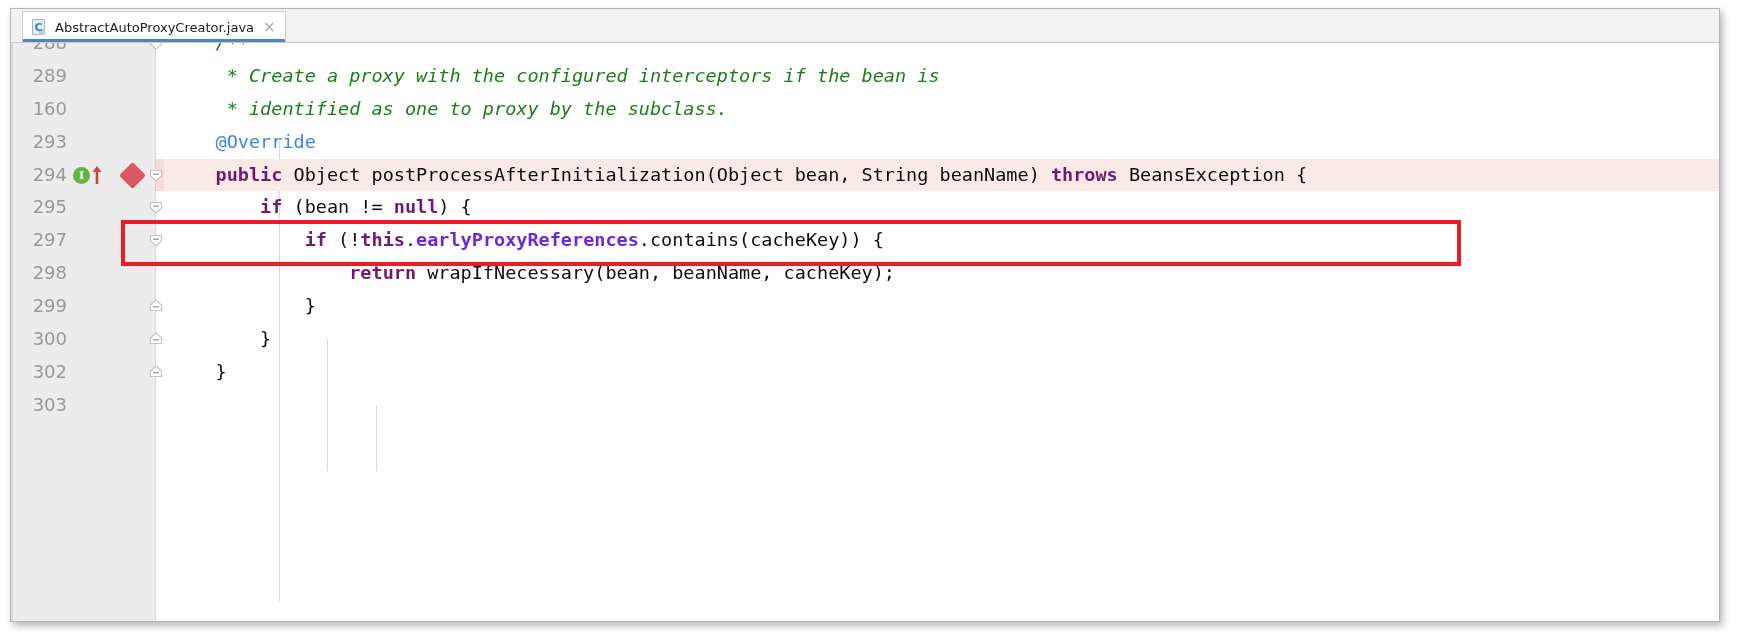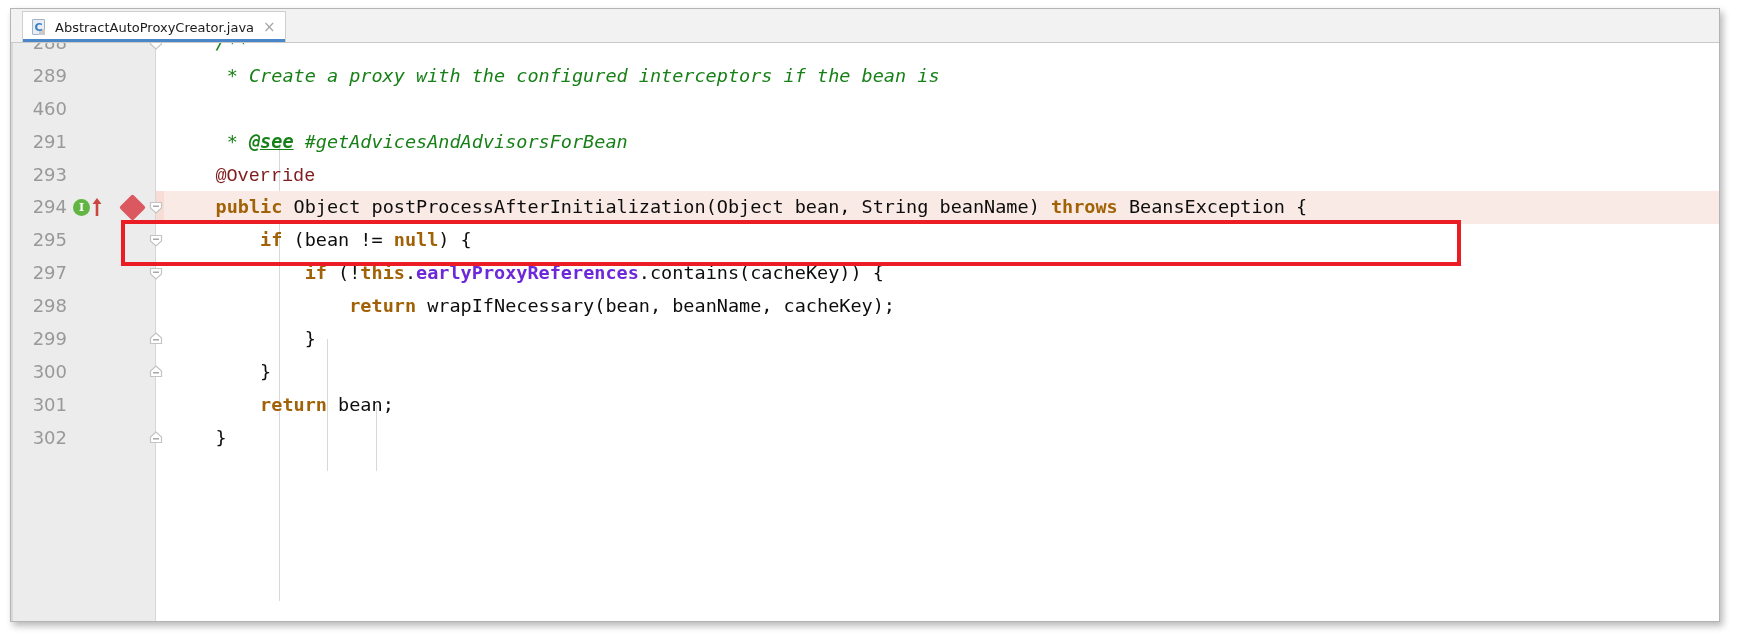--- a/index.html
+++ b/index.html
@@ -166,22 +166,22 @@
     background: #faeae6;
   }
   .line.hl .gutter-bg {
     position: absolute;
     left: 145px; top: 0;
     width: 8px; height: 100%;
     background: #f7ddd6;
   }
 
   
-  .kw   { color: #a16207; font-weight: bold; }
-  .anno { color: #7f1d1d; font-family: Liberation Mono, monospace; }
+  .kw   { color: #701a75; font-weight: bold; }
+  .anno { color: #3b82f6; }
   .cmt  { color: #178017; font-style: italic; }
   .cmt .tag { font-weight: bold; text-decoration: underline; }
   .fld  { color: #6d28d9; font-weight: bold; }
 
   
   .fold {
     position: absolute;
     left: 137px;
     width: 16px; height: 16px;
     top: 8px;
@@ -275,25 +275,22 @@
                 <path d="M5 7.2 L11 7.2" stroke="#9a9a9a" stroke-width="1.3"></path>
               </svg>
             </span>
             <span class="code"><span class="cmt">    /**</span></span>
           </div>
           <div class="line">
             <span class="num">289</span>
             <span class="code"><span class="cmt">     * Create a proxy with the configured interceptors if the bean is</span></span>
           </div>
           <div class="line">
-            <span class="num">460</span>
-          </div>
-          <div class="line">
-            <span class="num">291</span>
-            <span class="code"><span class="cmt">     * </span><span class="cmt"><span class="tag">@see</span></span><span class="cmt"> #getAdvicesAndAdvisorsForBean</span></span>
+            <span class="num">160</span>
+            <span class="code"><span class="cmt">     * identified as one to proxy by the subclass.</span></span>
           </div>
           <div class="line">
             <span class="num">293</span>
             <span class="code"><span class="anno">    @Override</span></span>
           </div>
           <div class="line hl">
             <div class="gutter-bg"></div>
             <div class="code-bg"></div>
             <span class="num">294</span>
             <span class="fold">
@@ -347,31 +344,31 @@
             <span class="num">300</span>
             <span class="fold">
               <svg width="16" height="16" viewBox="0 0 16 16">
                 <path d="M8 2 L13.5 7 L13.5 12.5 L2.5 12.5 L2.5 7 Z" fill="#ffffff" stroke="#c4c4c4" stroke-width="1.2"></path>
                 <path d="M5 8.8 L11 8.8" stroke="#9a9a9a" stroke-width="1.3"></path>
               </svg>
             </span>
             <span class="code">        }</span>
           </div>
           <div class="line">
-            <span class="num">301</span>
-            <span class="code">        <span class="kw">return</span> bean;</span>
-          </div>
-          <div class="line">
             <span class="num">302</span>
             <span class="fold">
               <svg width="16" height="16" viewBox="0 0 16 16">
                 <path d="M8 2 L13.5 7 L13.5 12.5 L2.5 12.5 L2.5 7 Z" fill="#ffffff" stroke="#c4c4c4" stroke-width="1.2"></path>
                 <path d="M5 8.8 L11 8.8" stroke="#9a9a9a" stroke-width="1.3"></path>
               </svg>
             </span>
             <span class="code">    }</span>
+          </div>
+          <div class="line">
+            <span class="num">303</span>
+            <span class="code"></span>
           </div>
         </div>
     </div>
 
     <div class="annot-box" style="left:110px; top:211px; width:1340px; height:46px;"></div>
   </div>
 </div>
 
 </body></html>

